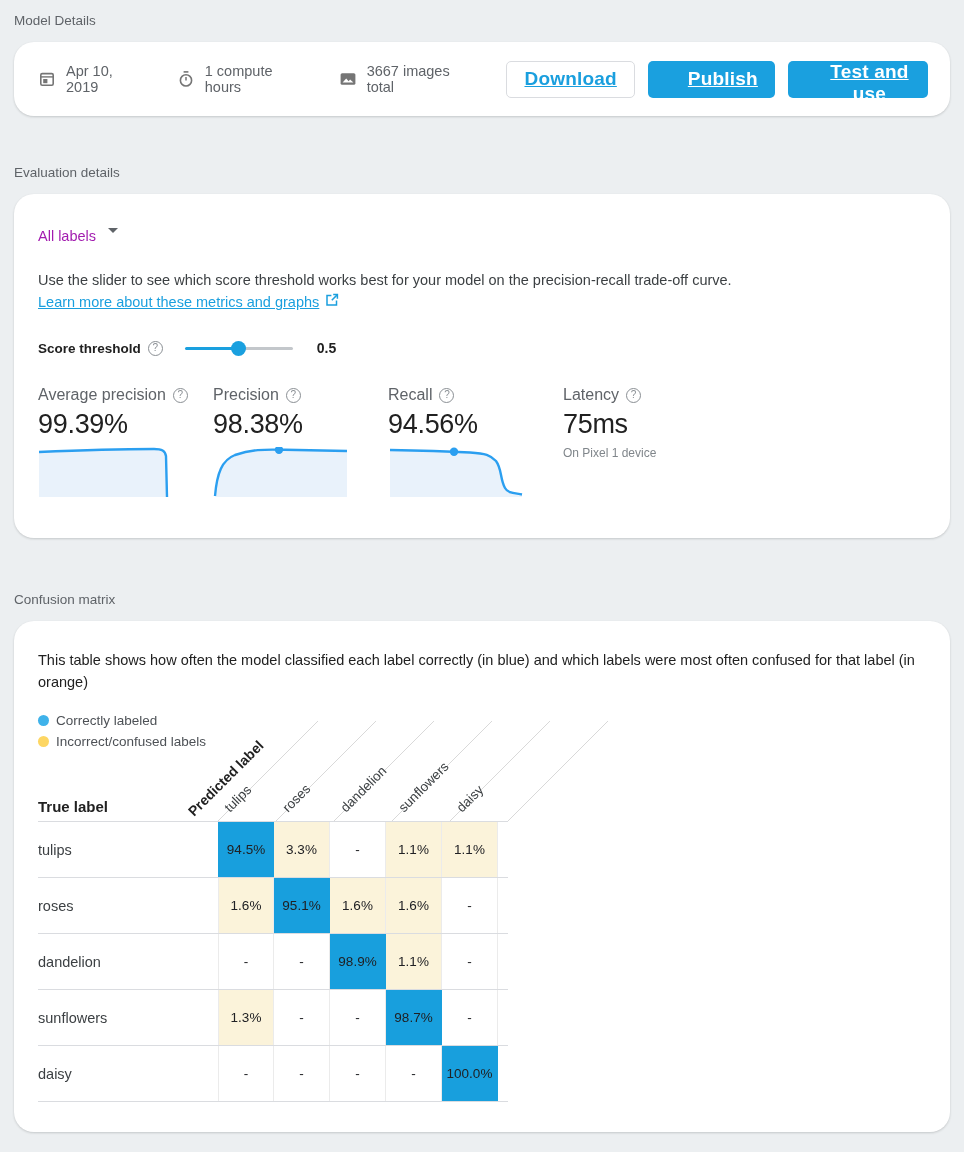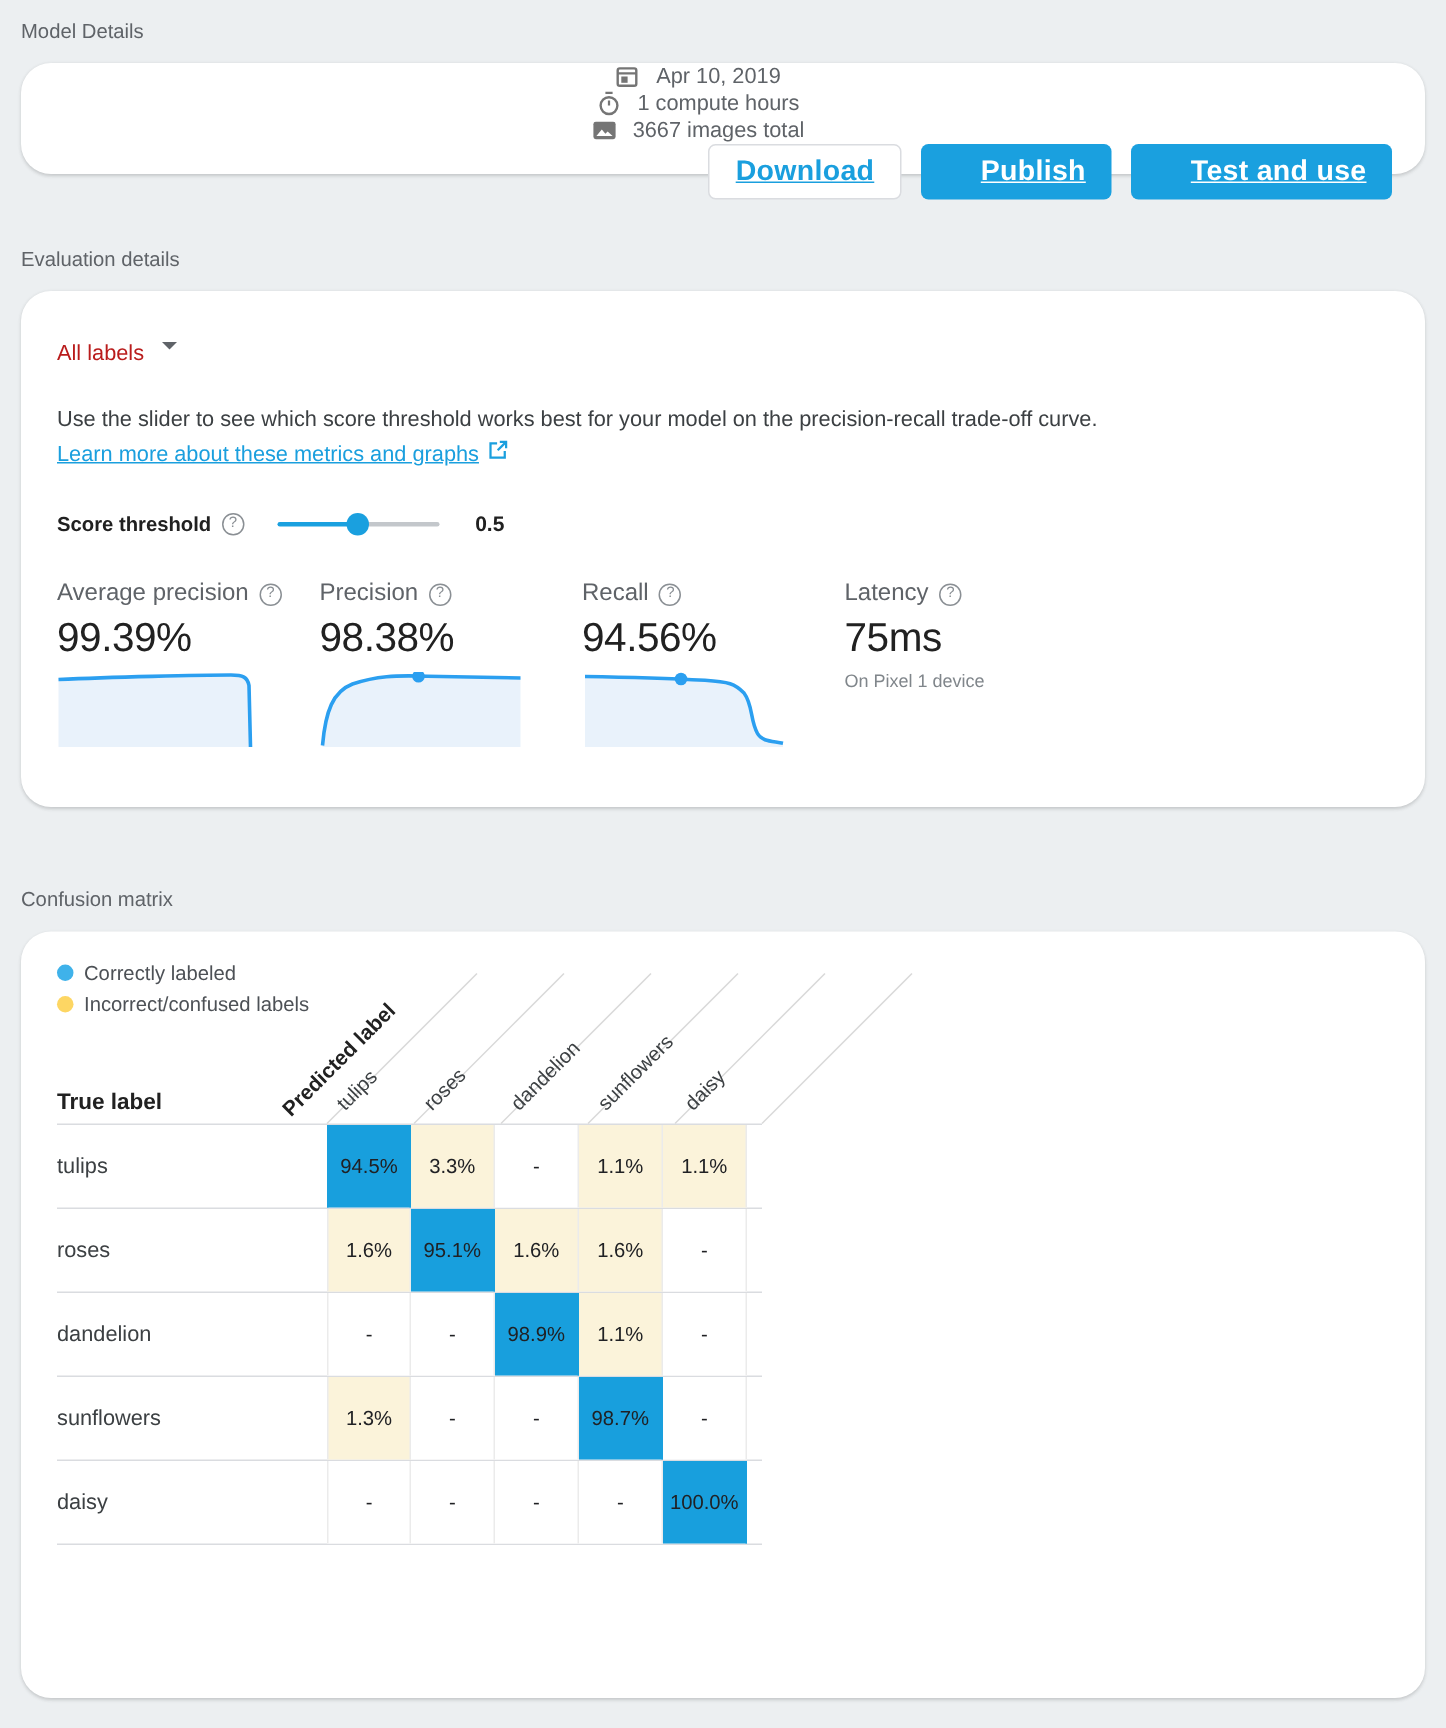--- a/index.html
+++ b/index.html
@@ -17,21 +17,20 @@
     line-height: 18px;
   }
   #lbl-model { padding-top: 12px; }
   #lbl-eval  { margin-top: 48px; }
   #lbl-cm    { margin-top: 53px; }
   .card {
     background: #fff;
     border-radius: 20px;
     margin: 12px 14px 0 14px;
     box-shadow: 0 1px 2px rgba(60,64,67,.14), 0 1px 3px rgba(60,64,67,.08);
-    flex-direction: column;
   }
   
   .card-model {
     height: 74px;
     display: flex;
     align-items: center;
     padding: 0 22px 0 24px;
   }
   .info-item { display: flex; align-items: center; margin-right: 36px; }
   .info-item .ic { margin-right: 10px; display: flex; }
@@ -48,21 +47,21 @@
     letter-spacing: .2px;
     text-decoration: underline;
   }
   .btn-outline { background: #fff; border: 1px solid #dadce0; color: #1a9fde; }
   .btn-primary { background: #1aa0df; border: none; color: #fff; padding-left: 40px; }
   
   .card-eval { height: 344px; padding: 0 24px; overflow: hidden; }
   .labels-filter {
     padding-top: 34px;
     display: flex; align-items: flex-start;
-    font-size: 14.5px; color: #b91c1c;
+    font-size: 14.5px; color: #a21caf;
     width: max-content; cursor: pointer;
   }
   .caret-down {
     width: 0; height: 0; margin-left: 12px;
     border-left: 5px solid transparent;
     border-right: 5px solid transparent;
     border-top: 5.5px solid #5f6368;
   }
   .eval-desc { margin-top: 26px; font-size: 14.5px; color: #3c4043; line-height: 21px; }
   .learn-link {
@@ -240,20 +239,21 @@
       </div>
       <div class="metric-value">75ms</div>
       <div class="metric-note">On Pixel 1 device</div>
     </div>
   </div>
 </div>
 
 <div class="section-label" id="lbl-cm">Confusion matrix</div>
 
 <div class="card card-cm">
+  <p class="cm-desc">This table shows how often the model classified each label correctly (in blue) and which labels were most often confused for that label (in orange)</p>
 
   <div class="legend">
     <div class="legend-item">
       <span class="legend-dot" style="background:#3fb2ea"></span>
       <span class="lg-txt">Correctly labeled</span>
     </div>
     <div class="legend-item">
       <span class="legend-dot" style="background:#fdd663"></span>
       <span class="lg-txt">Incorrect/confused labels</span>
     </div>

